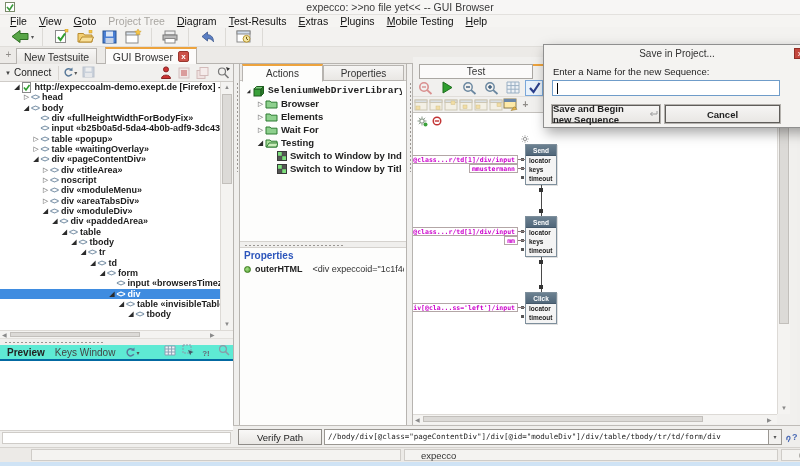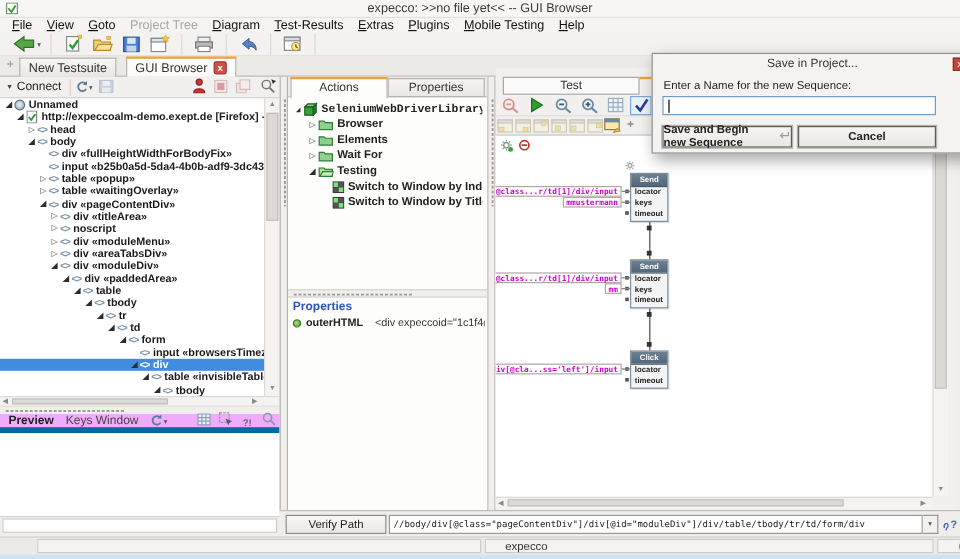--- a/index.html
+++ b/index.html
@@ -45,21 +45,21 @@
   .rooticon{width:9px;height:9px;border-radius:50%;flex:none;margin-right:3px;
     background:radial-gradient(circle at 3px 3px,#e8eff5,#8fa6ba);border:1px solid #5a7186;}
   .treeicon{flex:none;margin-right:3px;display:inline-flex;}
   #dom-vscroll{left:220px;top:82px;width:13px;height:248px;background:#f4f3f1;border-left:1px solid #dddad6;}
   #dom-hscroll{left:0;top:330px;width:233px;height:8px;background:#f4f3f1;border-top:1px solid #dddad6;}
   .scroll-arrow{position:absolute;font-size:6px;color:#8a8a8a;line-height:8px;}
   .scroll-thumb{position:absolute;background:#dcdad7;border:1px solid #c2bfbb;}
   .h-splitter{background:#f0efed;}
   .dots-h{height:3px;margin-top:2px;background-image:radial-gradient(#9a9692 35%,transparent 40%);background-size:4px 3px;width:100px;}
   #left-split{left:0;top:338px;width:233px;height:7px;border-top:1px solid #e2e0dc;}
-  #preview-bar{left:0;top:345px;width:233px;height:16px;background:#f0abfc;border-bottom:5px solid #0369a1;display:flex;align-items:center;}
+  #preview-bar{left:0;top:345px;width:233px;height:16px;background:#5eead4;border-bottom:2px solid #0369a1;display:flex;align-items:center;}
   #preview-label{font-weight:bold;font-size:10px;margin-left:7px;color:#222;}
   #preview-target{font-size:10px;color:#444;margin-left:10px;}
   #preview-area{left:0;top:361px;width:233px;height:70px;background:#fff;border-bottom:1px solid #d5d2ce;}
   #preview-field{left:2px;top:432px;width:229px;height:12px;background:#fff;border:1px solid #cfccc8;}
   
   .v-splitter{top:64px;height:361px;width:7px;background:#f0efed;border-left:1px solid #b7b4b0;border-right:1px solid #b7b4b0;}
   .dots-v{position:absolute;left:2px;top:18px;width:3px;height:90px;
     background-image:radial-gradient(#9a9692 35%,transparent 40%);background-size:3px 4px;}
   
   #middle-panel{left:240px;top:64px;width:166px;height:361px;background:#fdfdfc;}
@@ -273,25 +273,20 @@
         </span><span class="ltb-sep"></span><span class="sm-btn">
           <svg width="14" height="13">
             <circle cx="5" cy="5.5" r="3.5" fill="none" stroke="#777" stroke-width="1.2"></circle>
             <line x1="7.8" y1="8.3" x2="11.5" y2="12" stroke="#777" stroke-width="1.6"></line>
             <path d="M9 1 l4 1.4 -2.6 2.6 Z" fill="#333"></path>
           </svg>
         </span></span>
   </div>
 
   <div class="abs" id="dom-tree">
-      <div class="tree-row" style="padding-left: 3px;">
-        <span class="expander open">◢</span>
-        <span class="rooticon"></span>
-        <span>Unnamed</span>
-      </div>
       <div class="tree-row" style="padding-left: 12.5px;">
         <span class="expander open">◢</span>
         <span class="treeicon">
           <svg width="10" height="11">
             <rect x="0.5" y="0.5" width="8" height="10" fill="#fff" stroke="#8a8a8a"></rect>
             <path d="M2 5.5 l2 2.5 l3.5 -5" stroke="#2f9e2f" stroke-width="1.6" fill="none"></path>
           </svg>
         </span>
         <span>http://expeccoalm-demo.exept.de [Firefox] - Connected</span>
       </div>

